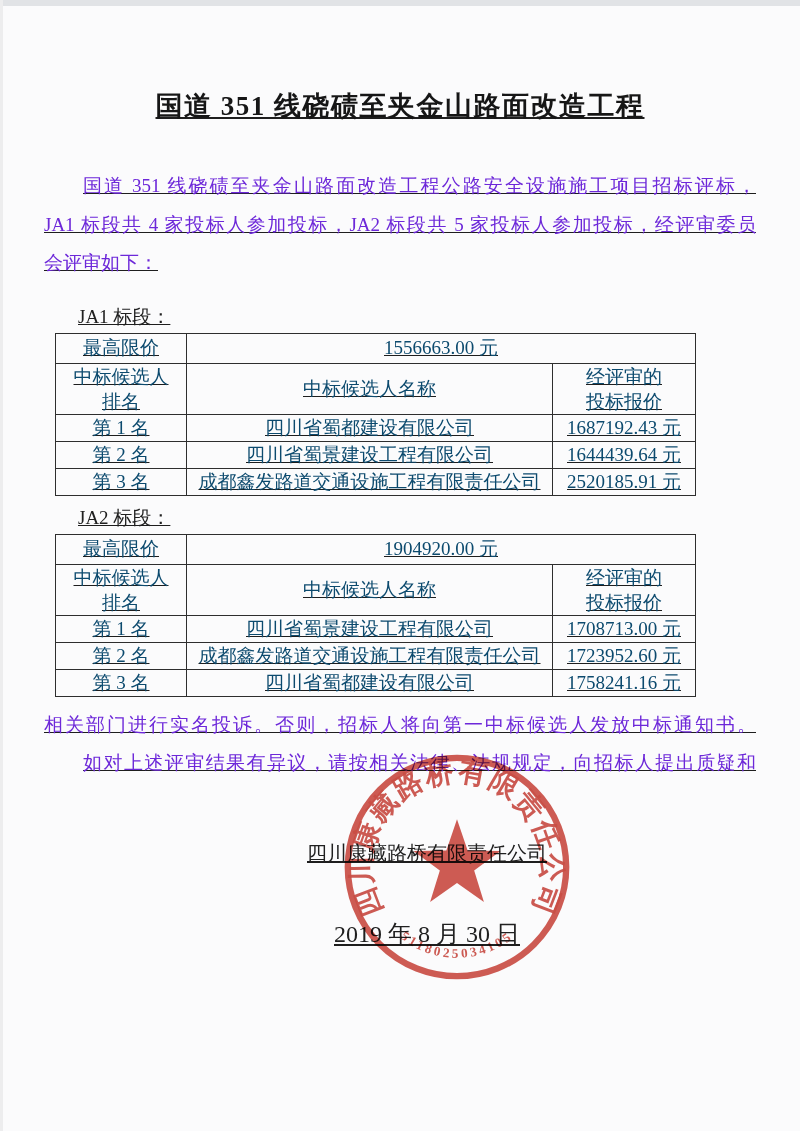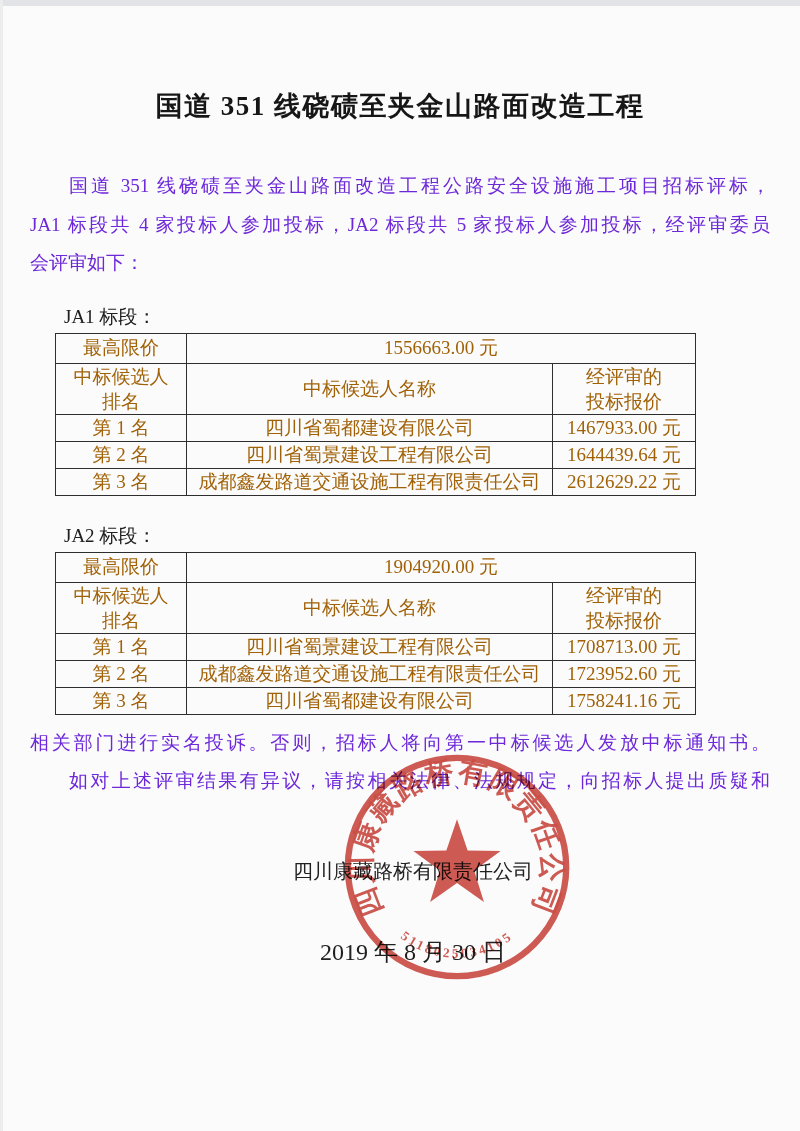--- a/index.html
+++ b/index.html
@@ -6,21 +6,21 @@
   body{
     width:800px;height:1131px;
     background:#fbfbfc;
     overflow:hidden;
     font-family:"Liberation Serif","DejaVu Serif",serif;
     color:#1e1e1e;
     position:relative;
   }
   .scan-edge-top{position:absolute;top:0;left:0;width:800px;height:6px;background:#e1e3e6;}
   .scan-edge-left{position:absolute;top:0;left:0;width:3px;height:1131px;background:#ededee;}
-  .doc{position:relative;padding:0 30px;}
+  .doc{position:relative;padding:0 44px;text-decoration:underline;}
 
   .title{
     margin-top:86px;
     text-align:center;
     font-size:27px;
     font-weight:bold;
     line-height:41px;
     letter-spacing:1.5px;
     color:#161616;
   }
@@ -33,37 +33,37 @@
   .intro{margin-top:40px;}
 
   .seg-label{
     font-size:19px;line-height:28px;padding-left:34px;margin-top:20px;color:#202020;
   }
 
   table.bid{
     border-collapse:collapse;
     table-layout:fixed;
     width:640px;
-    margin-left:25px;
+    margin-left:11px;
     margin-top:2px;
     font-size:19px;
-    color:#a16207;
+    color:#0c4a6e;
   }
   table.bid td{
     border:1.5px solid #2e2e2e;
     text-align:center;
     padding:0;
     vertical-align:middle;
   }
   td.h1{height:29px;}
   td.hdr{height:50px;line-height:25px;}
   td.drow{height:26px;}
   td.name{text-align:left;padding-left:10px;}
 
-  .section-gap{margin-top:26px;}
+  .section-gap{margin-top:8px;}
 
   .closing{margin-top:9px;}
   .pubtime{margin-top:0;}
 
   .sig{
     margin-left:203px;
     width:360px;
     margin-top:52px;
     text-align:center;
     font-size:20px;
@@ -119,31 +119,31 @@
       </td>
       <td class="hdr">中标候选人名称</td>
       <td class="hdr">
         <div>经评审的</div>
         <div>投标报价</div>
       </td>
     </tr>
     <tr>
       <td class="drow">第 1 名</td>
       <td class="drow name">四川省蜀都建设有限公司</td>
-      <td class="drow">1467933.00 元</td>
+      <td class="drow">1687192.43 元</td>
     </tr>
     <tr>
       <td class="drow">第 2 名</td>
       <td class="drow name">四川省蜀景建设工程有限公司</td>
       <td class="drow">1644439.64 元</td>
     </tr>
     <tr>
       <td class="drow">第 3 名</td>
       <td class="drow name">成都鑫发路道交通设施工程有限责任公司</td>
-      <td class="drow">2612629.22 元</td>
+      <td class="drow">2520185.91 元</td>
     </tr>
   </tbody>
     </table>
 
   <div class="seg-label section-gap">JA2 标段：</div>
   <table class="bid">
     <colgroup>
         <col style="width:131px">
         <col style="width:366px">
         <col style="width:143px">

